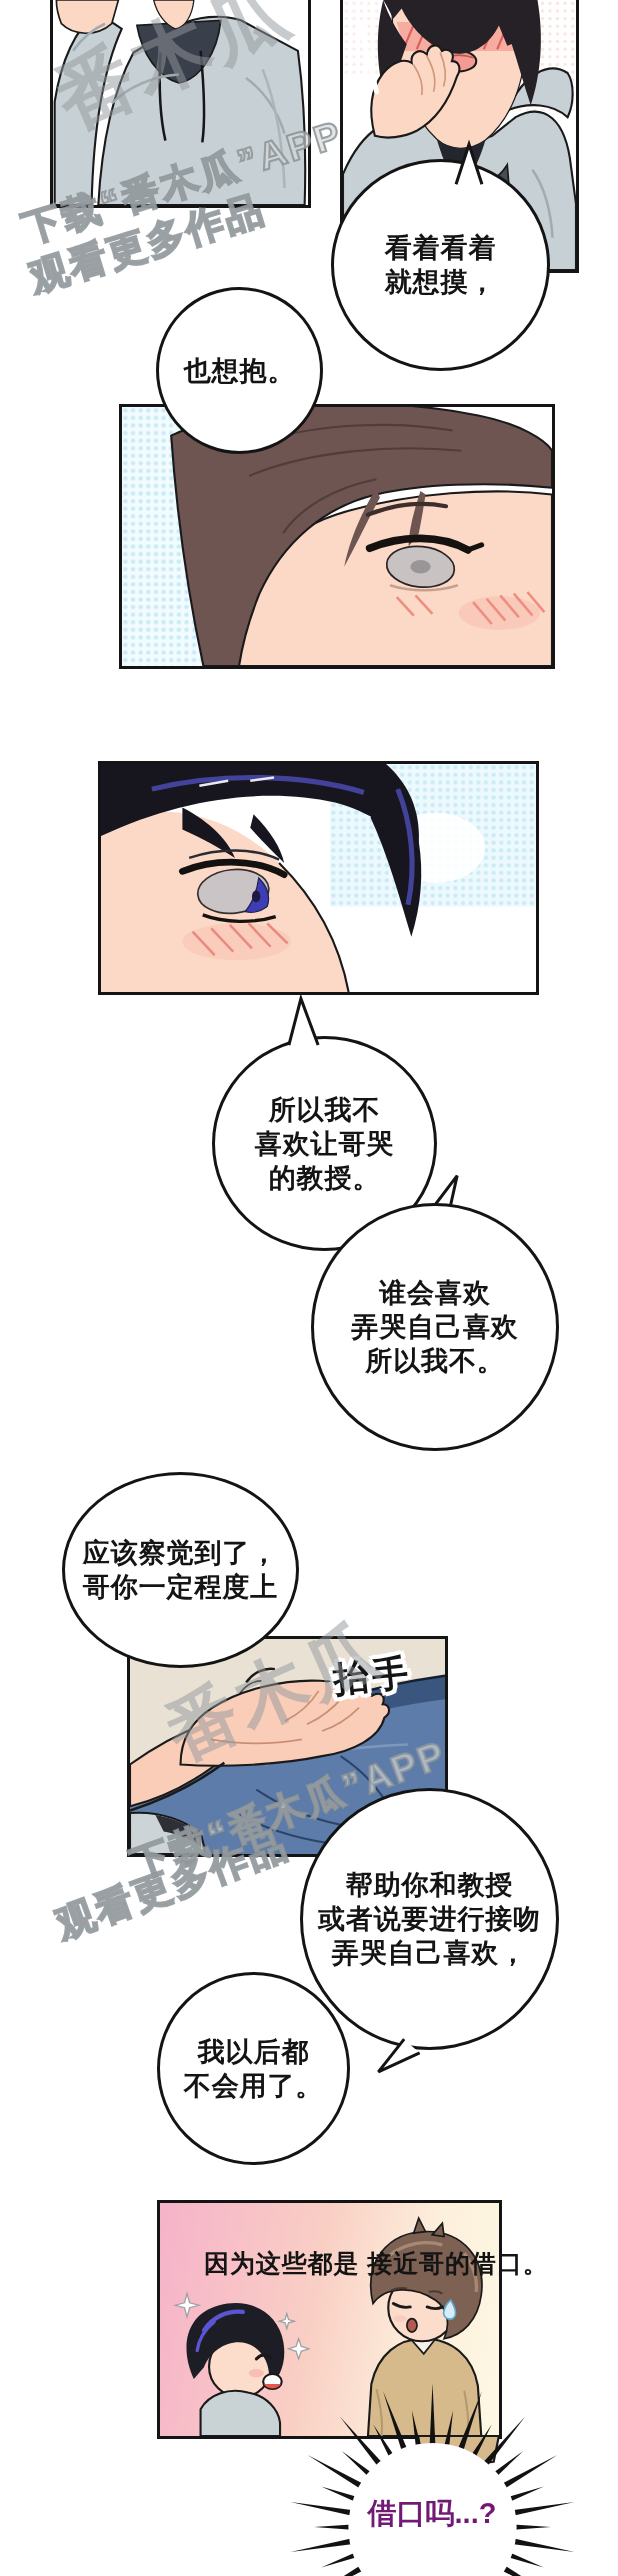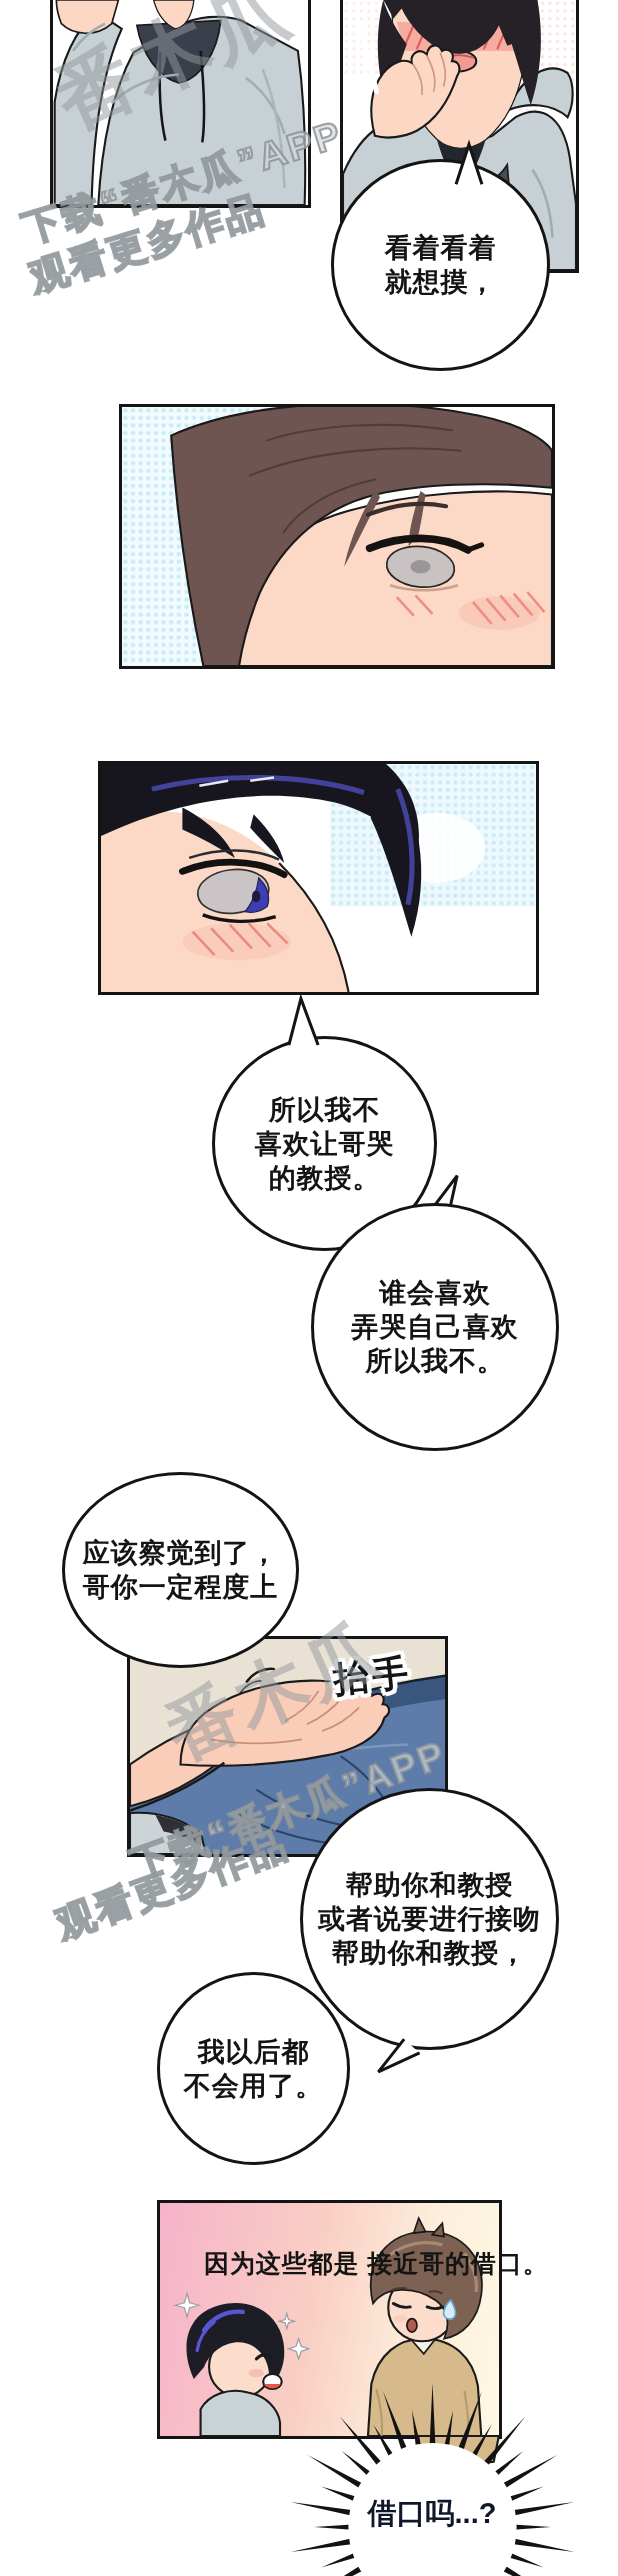--- a/index.html
+++ b/index.html
@@ -19,21 +19,21 @@
                    -4.3px 0 0 #fff,4.3px 0 0 #fff,0 -4.3px 0 #fff,0 4.3px 0 #fff;}
   .caption{position:absolute;z-index:6;font-size:25px;line-height:33px;font-weight:800;color:#141414;
            text-align:left;letter-spacing:0.9px;white-space:nowrap;}
   .wm{position:absolute;z-index:30;pointer-events:none;white-space:nowrap;}
   .wm-logo{font-size:79px;font-weight:900;color:rgba(146,152,156,0.50);letter-spacing:3.4px;
            transform:rotate(-24deg);transform-origin:left center;}
   .wm-text{font-size:38px;font-weight:900;color:rgba(255,255,255,0.42);
            -webkit-text-stroke:2.1px rgba(140,147,151,0.85);
            text-shadow:0 0 0.9px rgba(140,147,151,0.4);
            transform:rotate(-17deg);transform-origin:left center;letter-spacing:2.6px;}
-  .burst-text{position:absolute;z-index:13;font-size:29px;font-weight:800;color:#0f172a;
+  .burst-text{position:absolute;z-index:13;font-size:29px;font-weight:800;color:#701a75;
               text-align:center;white-space:nowrap;}
 </style>
 </head>
 <body>
 
 <div id="page">
 
   <div class="panel no-top" style="left:50px;top:0;width:261px;height:208px;">
     <svg viewBox="0 0 304 242" preserveAspectRatio="none">
       <g>
@@ -114,20 +114,23 @@
   </div>
 
   <div class="bubble" style="left:331px;top:159px;width:219px;height:212px;">
     <span class="ln">看着看着</span>
     <span class="ln">就想摸，</span>
   </div>
   <svg class="tail" style="left:450px;top:141px;" width="38" height="45" viewBox="0 0 44 52">
     <path d="M7,50 L22,4 L37,50" fill="#ffffff" stroke="#141414" stroke-width="3.5"></path>
   </svg>
 
+  <div class="bubble" style="left:156px;top:287px;width:167px;height:167px;">
+    <span class="ln">也想抱。</span>
+  </div>
 
   <div class="panel" style="left:119px;top:404px;width:436px;height:265px;">
     <svg viewBox="0 0 507 308" preserveAspectRatio="none">
       <defs>
         <pattern id="cdots" width="9" height="9" patternUnits="userSpaceOnUse">
           <circle cx="4" cy="4" r="2.6" fill="#c3e9f5"></circle>
         </pattern>
       </defs>
       <g>
         <rect x="0" y="0" width="215" height="308" fill="#f2fbfe"></rect>
@@ -264,21 +267,21 @@
         <path d="M0,257 L0,208 C30,206 60,214 84,232 L90,257 Z" fill="#ccd4d7" stroke="#1a1a1a" stroke-width="2.5"></path>
         <path d="M84,232 C70,222 50,214 30,210 L40,230 C60,234 74,240 84,248 Z" fill="#2f2f38"></path>
       </g>
     </svg>
   </div>
   <div class="sfx" style="left:333px;top:1652px;">抬手</div>
 
   <div class="bubble" style="left:300px;top:1788px;width:259px;height:262px;">
     <span class="ln">帮助你和教授</span>
     <span class="ln">或者说要进行接吻</span>
-    <span class="ln">帮助你和教授，</span>
+    <span class="ln">弄哭自己喜欢，</span>
   </div>
   <svg class="tail" style="left:373px;top:2034px;" width="52" height="43" viewBox="0 0 60 50">
     <path d="M36,6 L6,44 L54,22" fill="#ffffff" stroke="#141414" stroke-width="3.5"></path>
   </svg>
 
   <div class="bubble" style="left:157px;top:1972px;width:193px;height:193px;">
     <span class="ln">我以后都</span>
     <span class="ln">不会用了。</span>
   </div>
 

